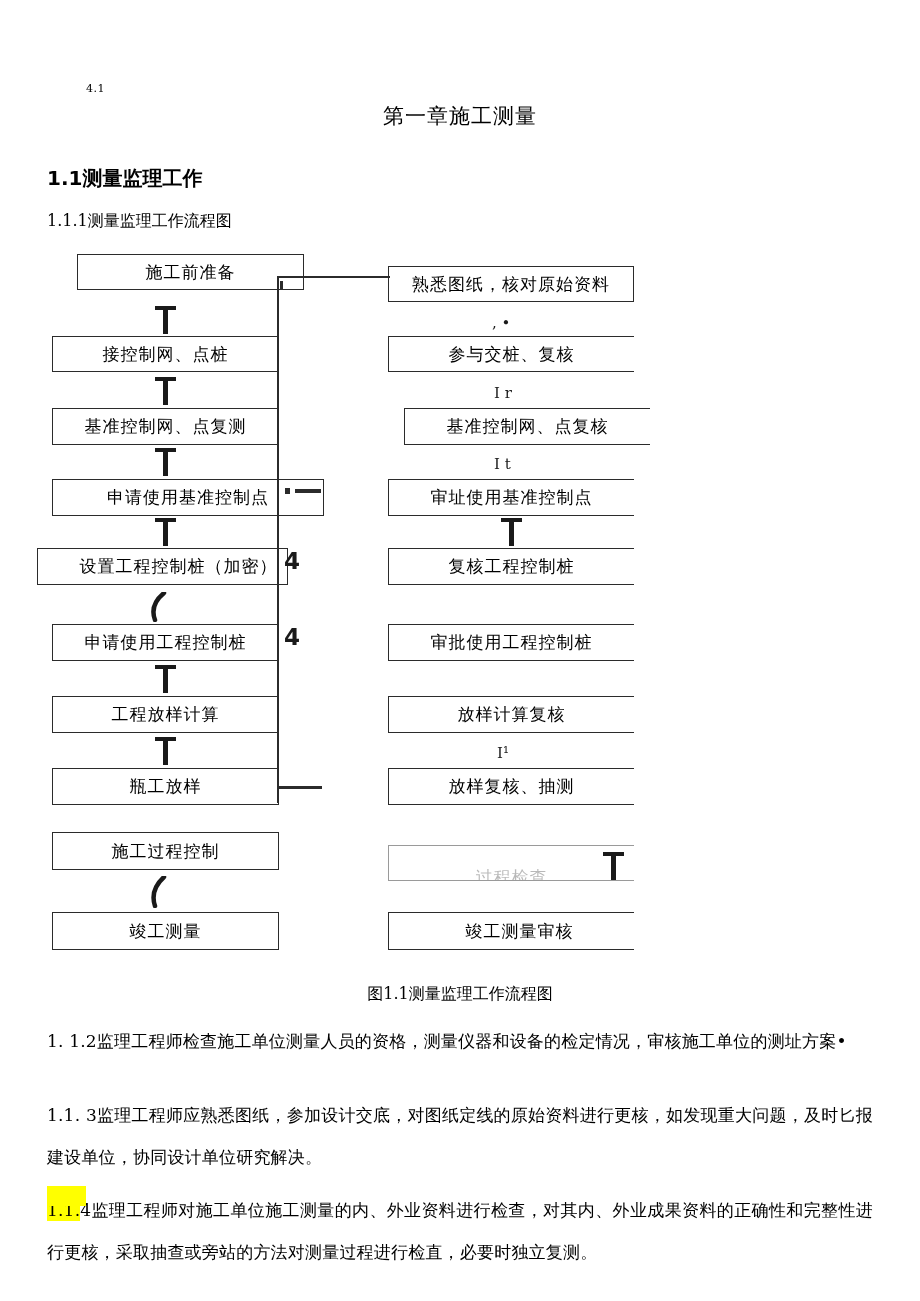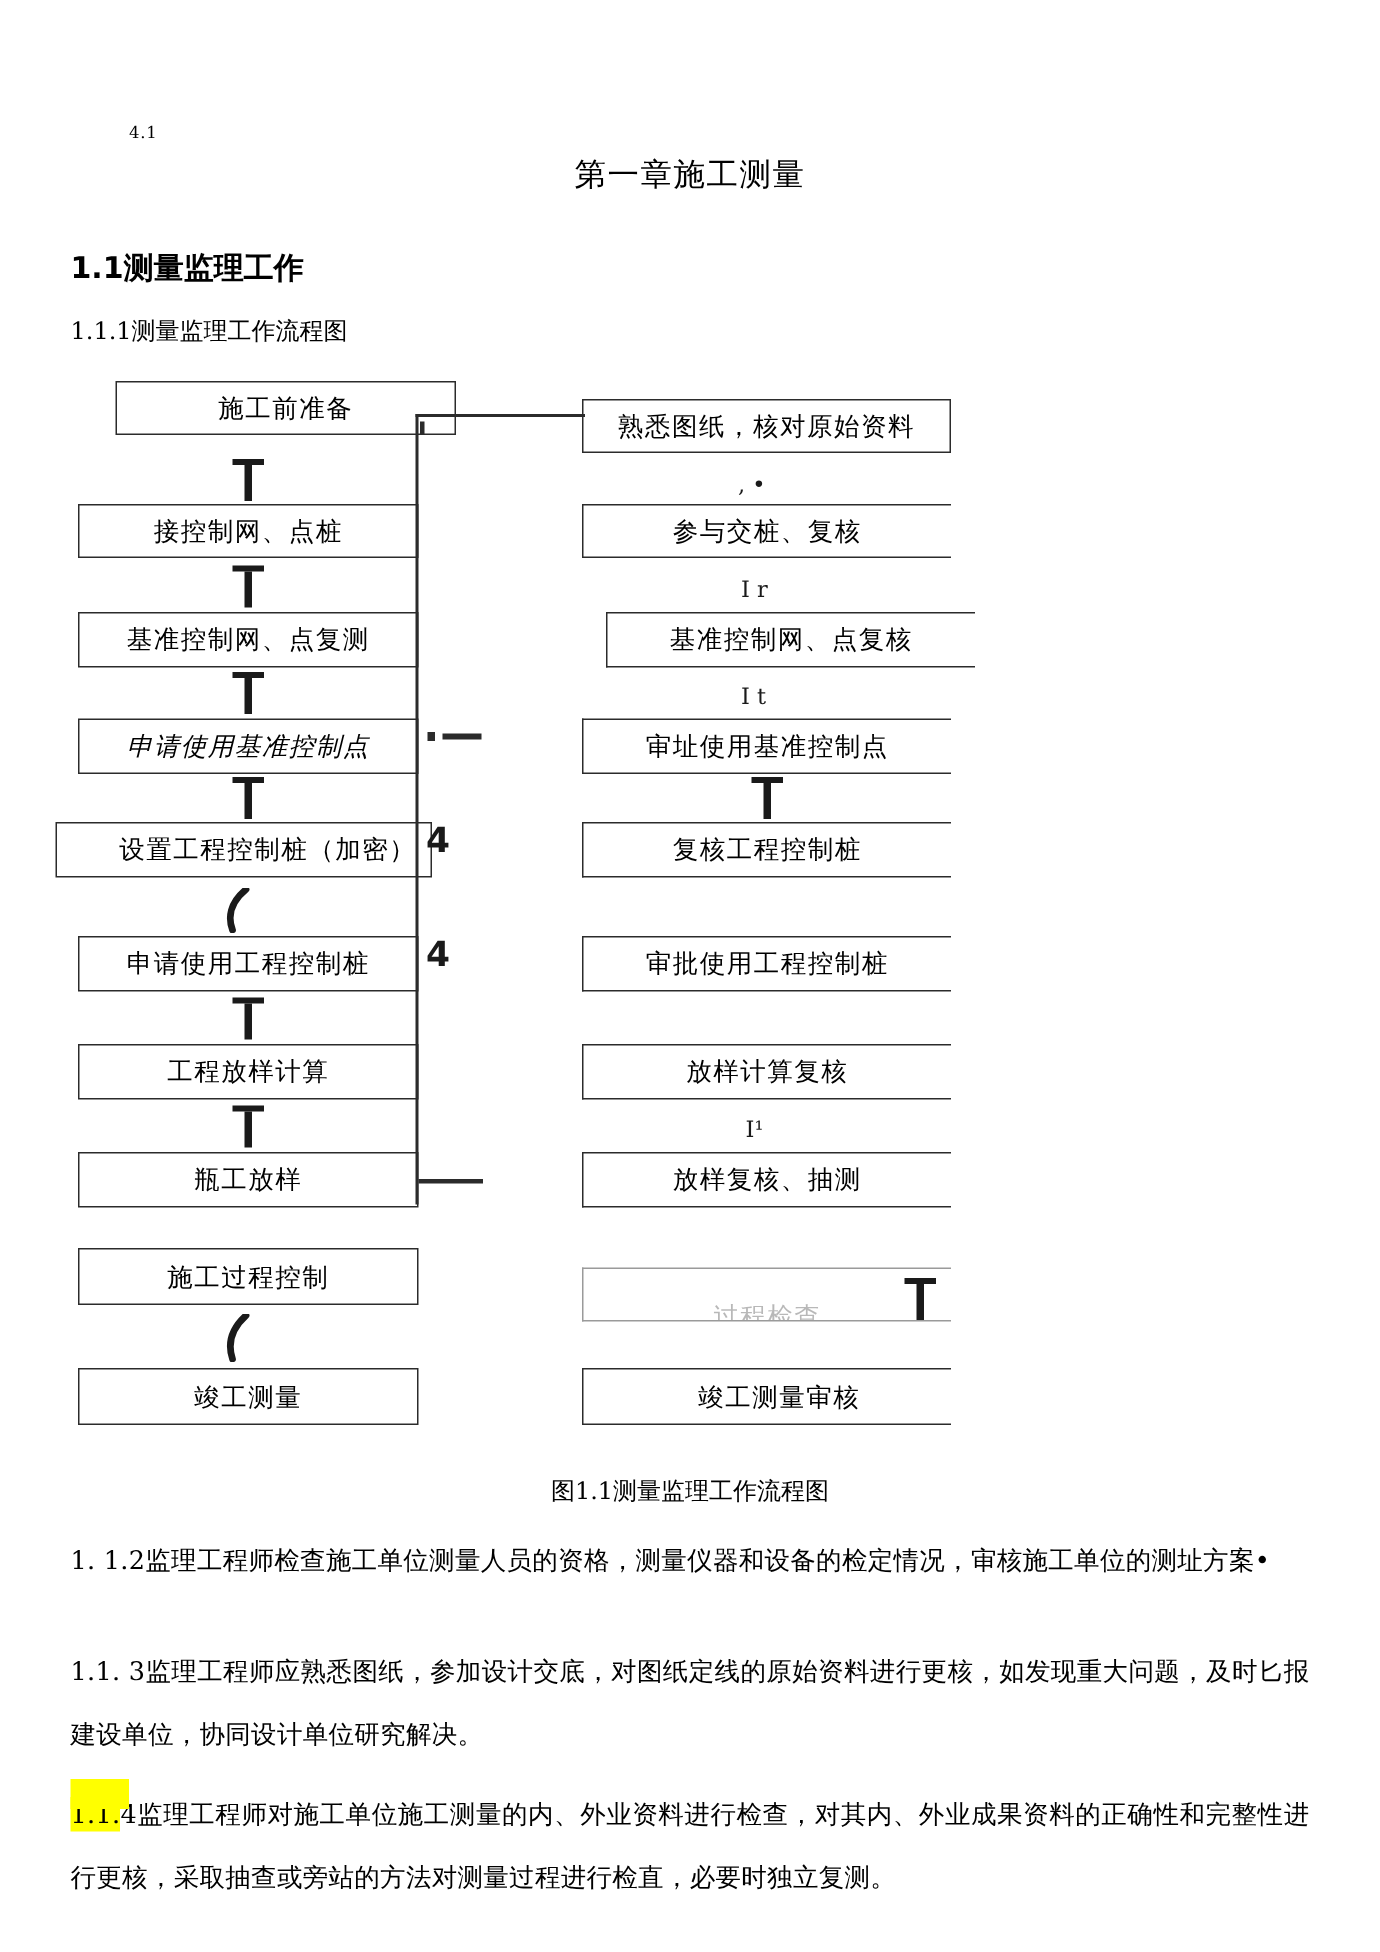--- a/index.html
+++ b/index.html
@@ -192,21 +192,21 @@
 
     <div class="fbox" style="left:52px;  top:254px; width:227px; height:36px;margin-left:25px;">
       <span>施工前准备</span>
     </div>
     <div class="fbox" style="left:52px;  top:336px; width:227px; height:36px;">
       <span>接控制网、点桩</span>
     </div>
     <div class="fbox" style="left:52px;  top:408px; width:227px; height:37px;">
       <span>基准控制网、点复测</span>
     </div>
-    <div class="fbox" style="left:52px;  top:479px; width:227px; height:37px;font-style:italic;">
+    <div class="fbox" style="left:52px;  top:479px; width:272px; height:37px;">
       <span>申请使用基准控制点</span>
     </div>
     <div class="fbox" style="left:37px;  top:548px; width:251px; height:37px;padding-left:32px;">
       <span>设置工程控制桩（加密）</span>
     </div>
     <div class="fbox" style="left:52px;  top:624px; width:227px; height:37px;">
       <span>申请使用工程控制桩</span>
     </div>
     <div class="fbox" style="left:52px;  top:696px; width:227px; height:37px;">
       <span>工程放样计算</span>

